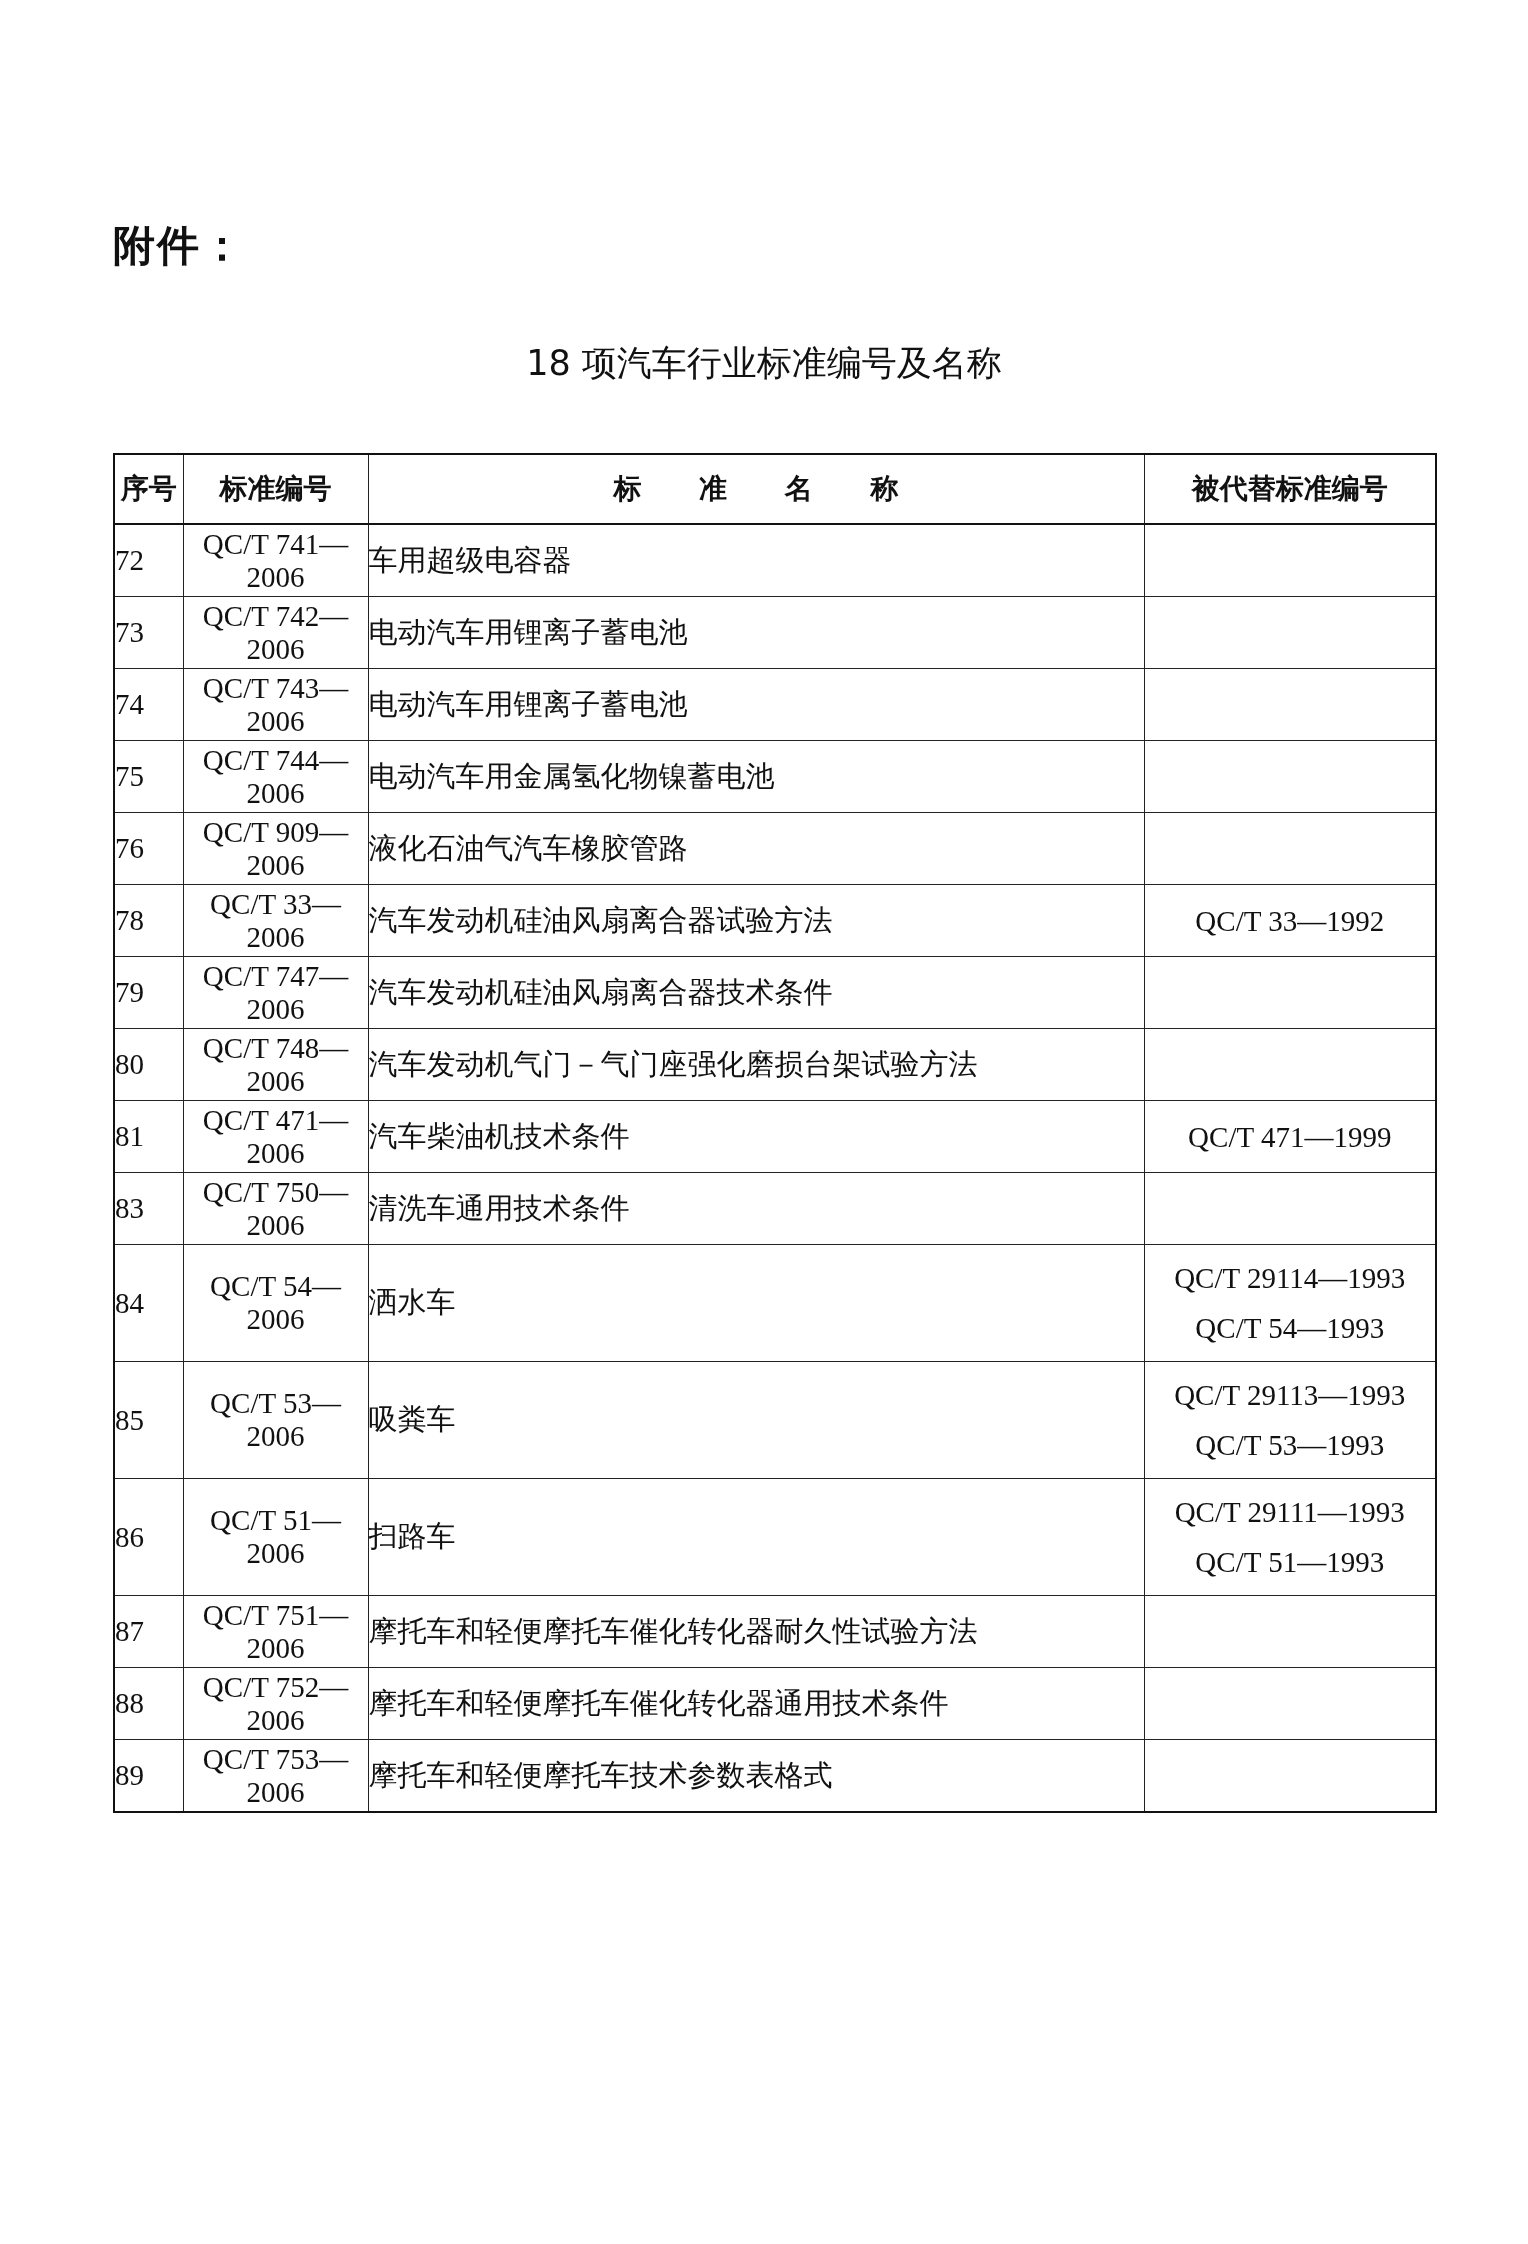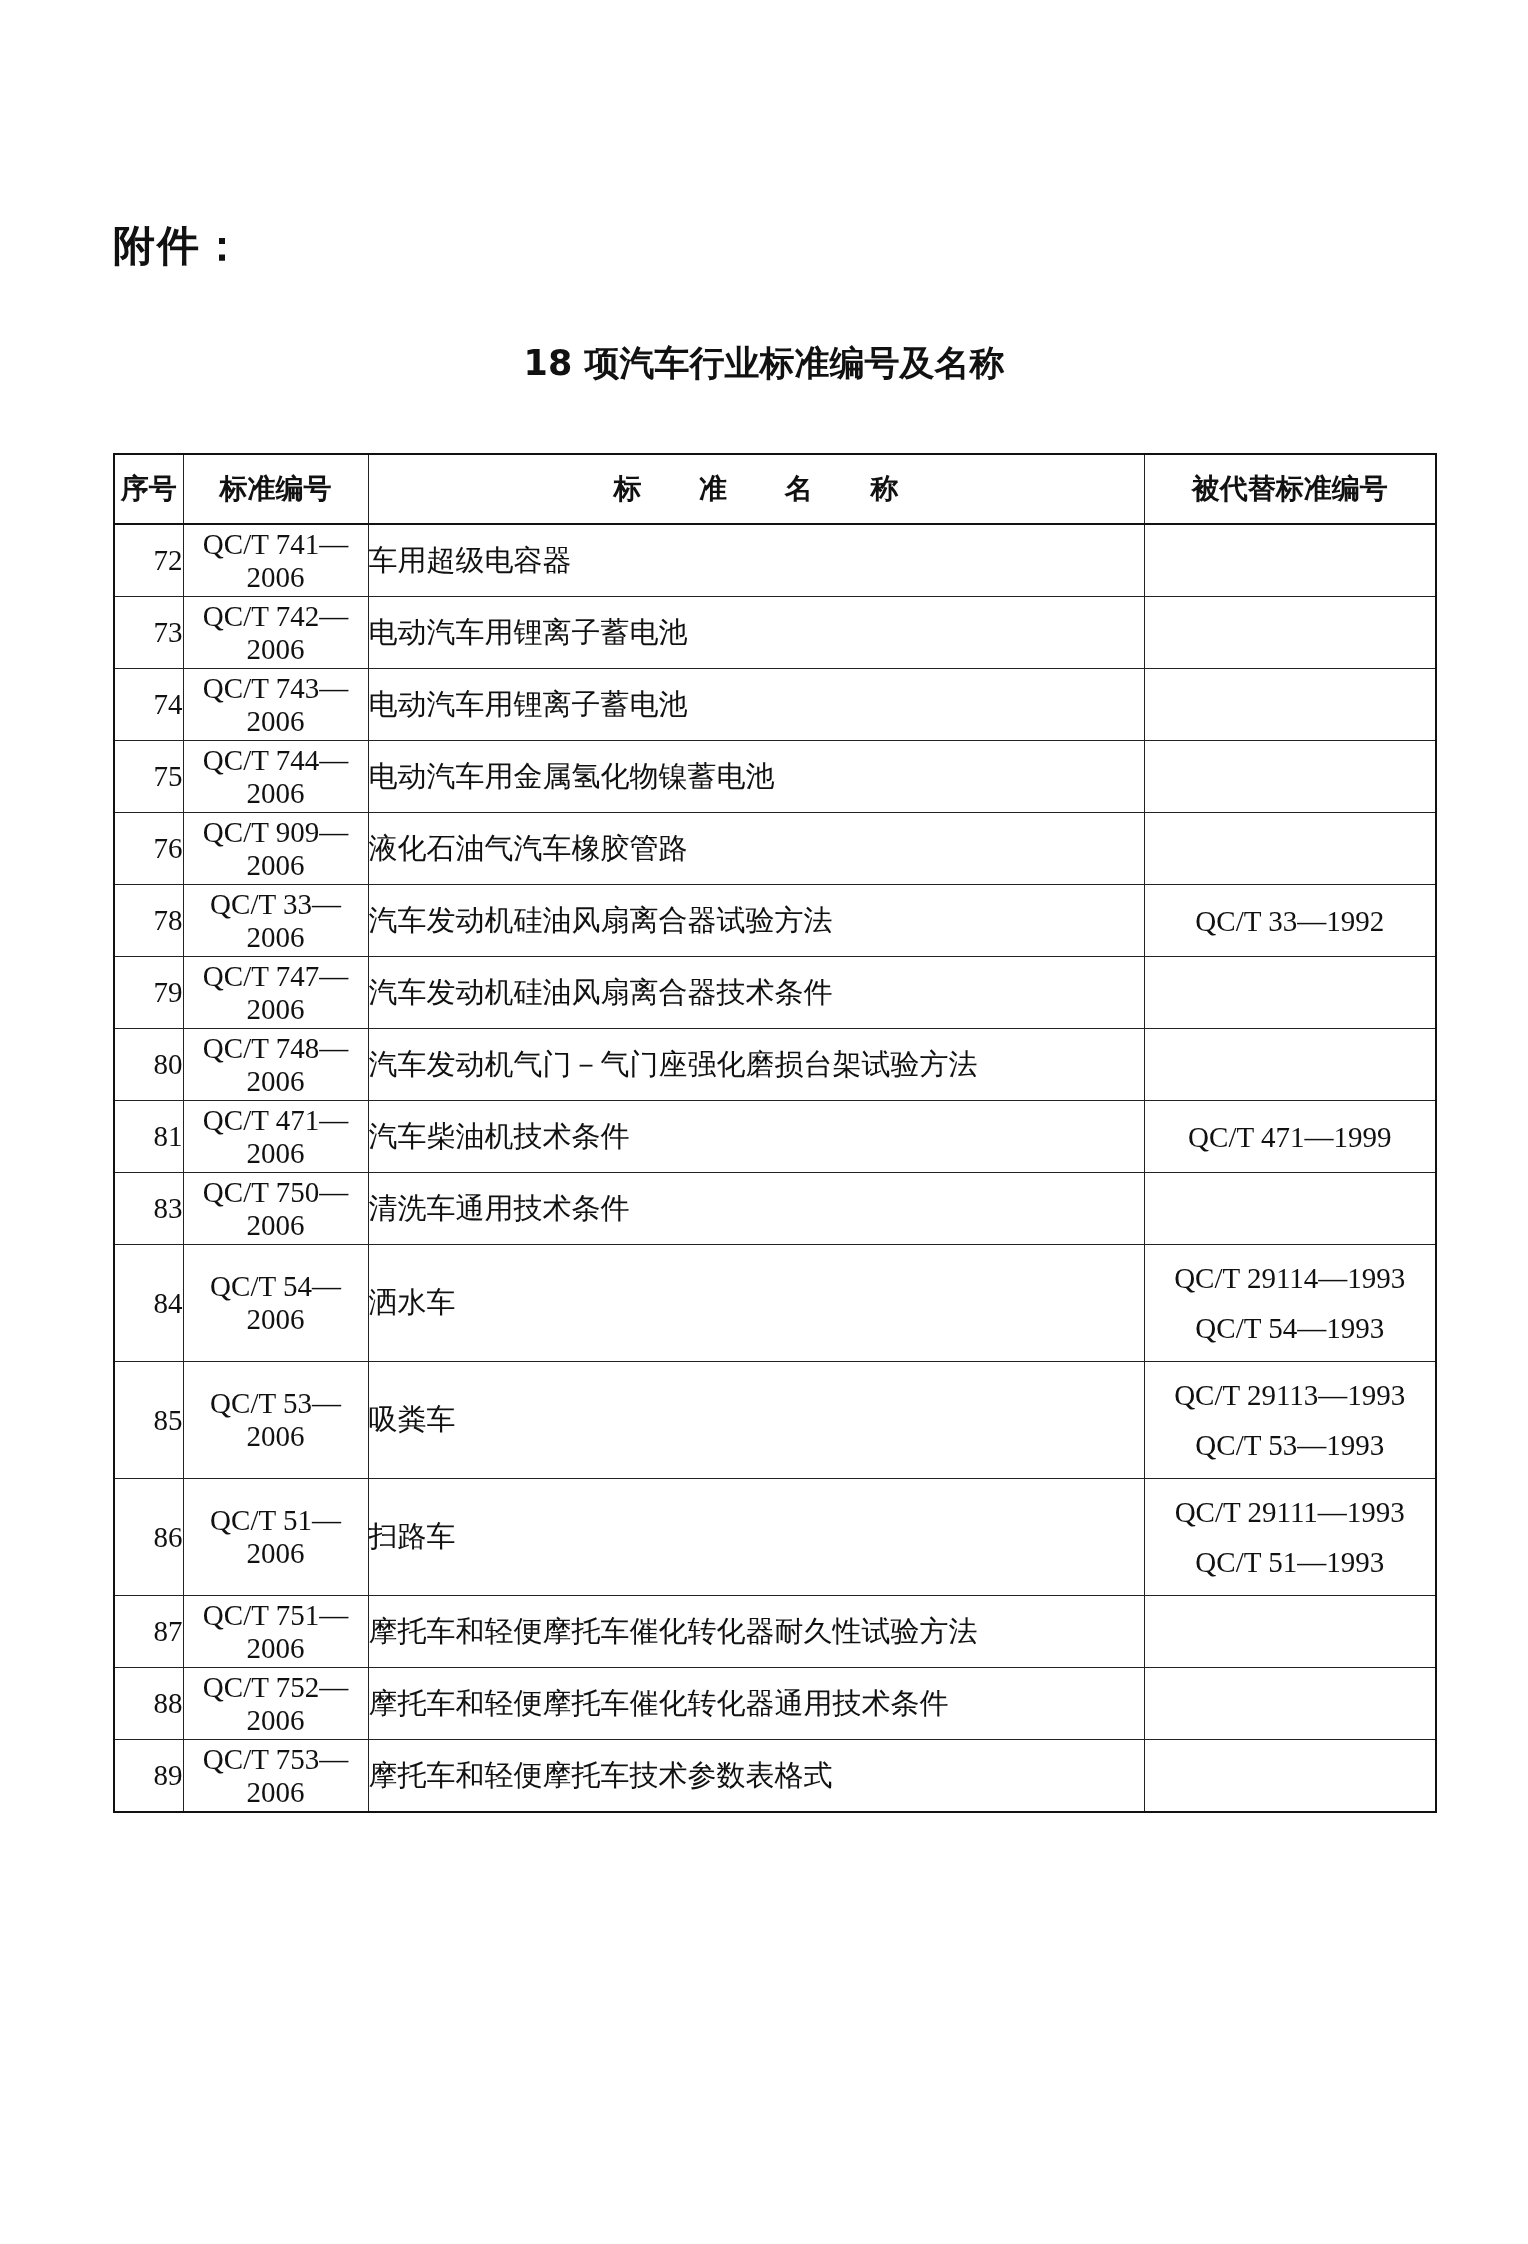--- a/index.html
+++ b/index.html
@@ -4,41 +4,41 @@
 <style>
   html, body { margin: 0; padding: 0; background: #ffffff; }
   body { width: 1528px; height: 2244px; position: relative; overflow: hidden; color: #111; }
   .attach {
     position: absolute; left: 113px; top: 188px;
     font-family: "DejaVu Sans", sans-serif; font-weight: bold;
     font-size: 42px; letter-spacing: 2px; color: #111; margin-top: 30px;
   }
   .title {
     position: absolute; left: 0; width: 1528px; top: 340px; text-align: center;
-    font-family: "DejaVu Sans", sans-serif; font-weight: bold;
+    font-family: "DejaVu Sans", sans-serif; font-weight: normal;
     font-size: 35px; color: #111; box-sizing: border-box;
   }
   table.std {
     position: absolute; left: 113px; top: 453px; width: 1322px;
     border-collapse: collapse; table-layout: fixed;
     border: 2.5px solid #111;
   }
   table.std th, table.std td {
     border: 1.4px solid #222; padding: 0;
   }
   table.std th {
     height: 68px; font-family: "DejaVu Sans", sans-serif; font-weight: bold;
     font-size: 28px; text-align: center; vertical-align: middle;
     border-bottom: 2.5px solid #111;
   }
   table.std td {
     height: 71px; font-size: 29px; vertical-align: middle;
   }
   table.std tr.tall td { height: 116px; }
-  td.no { text-align: right; font-family: "Liberation Serif", serif; margin-top: 44px; }
+  td.no { text-align: left; font-family: "Liberation Serif", serif; margin-top: 44px; }
   td.code { text-align: center; font-family: "Liberation Serif", serif; font-size: 28px; }
   td.name { text-align: left; padding-left: 14px; font-family: Liberation Sans, sans-serif; font-size: 28px; }
   td.repl { text-align: center; padding-left: 14px; font-family: "Liberation Serif", serif; font-size: 28px; line-height: 50px; }
   .name-head { letter-spacing: 24px; padding-left: 24px; }
   .repl-line { display: block; }
 </style>
 </head>
 <body>
 
 <div class="attach">附件：</div>

